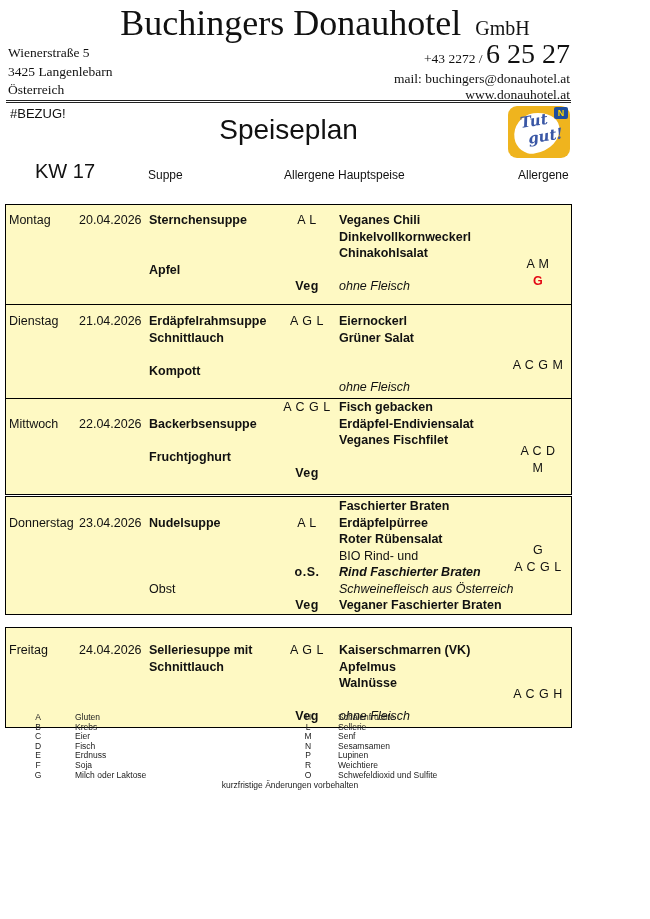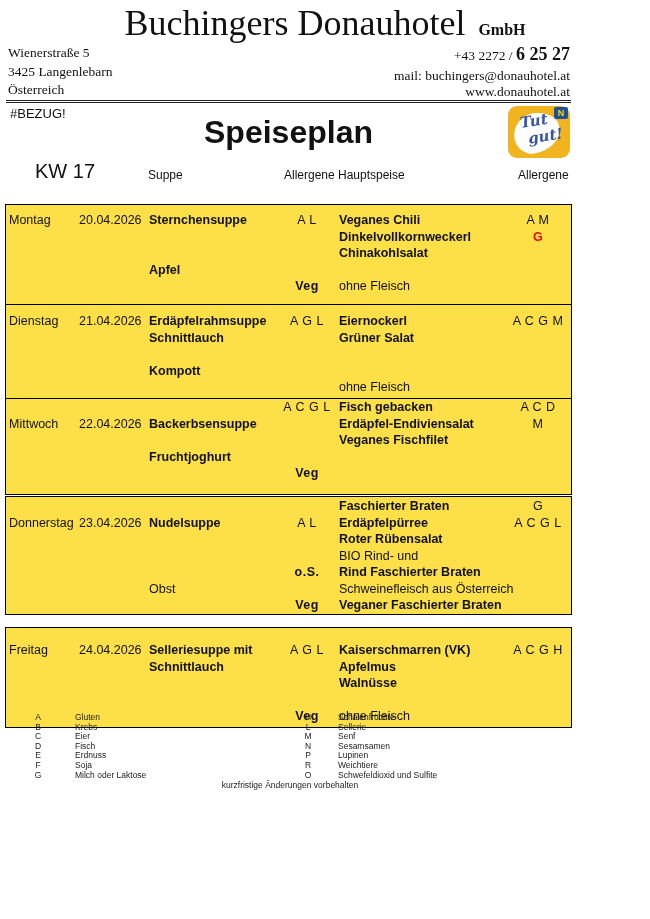--- a/index.html
+++ b/index.html
@@ -2,63 +2,63 @@
 <html><head>
 <meta charset="utf-8">
 <style>
   html,body{margin:0;padding:0;}
   body{background:#fff;font-family:"Liberation Sans",sans-serif;color:#111;}
   .page{position:relative;width:650px;height:919px;background:#fff;overflow:hidden;}
 
   
   .company{position:absolute;top:2px;left:0;width:100%;text-align:center;
     font-family:"Liberation Serif",serif;font-size:36px;font-weight:400;letter-spacing:0px;}
-  .company .suffix{font-size:16px;font-weight:bold;}
+  .company .suffix{font-size:20px;}
   .addr{position:absolute;left:8px;top:44px;font-family:"Liberation Serif",serif;
     font-size:13.5px;line-height:18.6px;}
   .contact{position:absolute;right:80px;top:42px;text-align:right;
     font-family:"Liberation Serif",serif;font-size:13.5px;}
   .phone-line{line-height:24px;}
-  .phone-big{font-size:18px;font-weight:bold;}
+  .phone-big{font-size:28px;}
   .contact .small{line-height:15.6px;}
   .dblrule{position:absolute;left:6px;top:100px;width:565px;height:3px;
     border-top:1px solid #222;border-bottom:1px solid #222;box-sizing:border-box;}
   .bezug{position:absolute;left:10px;top:106px;font-size:13px;}
 
   
   .logo{position:absolute;left:508px;top:106px;width:62px;height:52px;border-radius:9px;}
   .logo .blob{position:absolute;left:6px;top:7px;width:46px;height:40px;background:#fff;
     border-radius:48% 52% 62% 38% / 55% 42% 58% 45%;transform:rotate(-8deg);}
   .logo .t1,.logo .t2{position:absolute;font-family:"DejaVu Serif",serif;
     font-style:italic;font-weight:bold;font-size:15px;line-height:14px;transform:rotate(-9deg);}
   .logo .t1{left:12px;top:8px;}
   .logo .t2{left:20px;top:23px;}
   .logo .flag{position:absolute;top:1px;right:2px;width:14px;height:12px;
     display:flex;align-items:center;justify-content:center;
     font-size:9px;font-weight:bold;border-radius:2px;}
 
   
   .plan-title-wrap{position:absolute;top:114px;left:0;width:577px;text-align:center;}
-  .plan-title{font-size:32px;font-weight:bold;margin-top:8px;}
+  .plan-title{font-size:28px;font-weight:normal;margin-top:8px;}
   .week{position:absolute;left:35px;top:160px;font-size:20px;}
   .colhead{position:absolute;top:168px;font-size:12px;}
   .ch-soup{left:148px;}.ch-a1{left:284px;}.ch-main{left:338px;}.ch-a2{left:518px;}
 
   
-  .daybox{position:absolute;left:5px;width:565px;border:1px solid #000;box-sizing:content-box;background:#fde047;}
+  .daybox{position:absolute;left:5px;width:565px;border:1px solid #000;box-sizing:content-box;background:#fef9c3;}
   .mrow{position:relative;height:16.5px;font-size:12.5px;white-space:nowrap;}
   .mrow span{position:absolute;top:1px;}
   .c-day{left:3px;}
   .c-date{left:73px;}
   .c-soup{left:143px;}
   .c-a1{left:266px;width:70px;text-align:center;letter-spacing:.5px;}
   .c-main{left:333px;}
-  .c-a2{left:494px;width:76px;text-align:center;letter-spacing:.5px;}
+  .c-a2{left:494px;width:76px;text-align:center;letter-spacing:.5px;margin-top:44px;}
   .b{font-weight:bold;}
-  .i{}
+  .i{font-style:italic;}
   .red{color:#e30613;}
 
   
   .legend{position:absolute;left:0;top:712px;width:650px;}
   .lgrow{position:relative;height:9.6px;font-size:8.5px;color:#222;}
   .lgrow span{position:absolute;top:0;}
   .lg-k1{left:30px;width:16px;text-align:center;}
   .lg-v1{left:75px;}
   .lg-k2{left:300px;width:16px;text-align:center;}
   .lg-v2{left:338px;}

